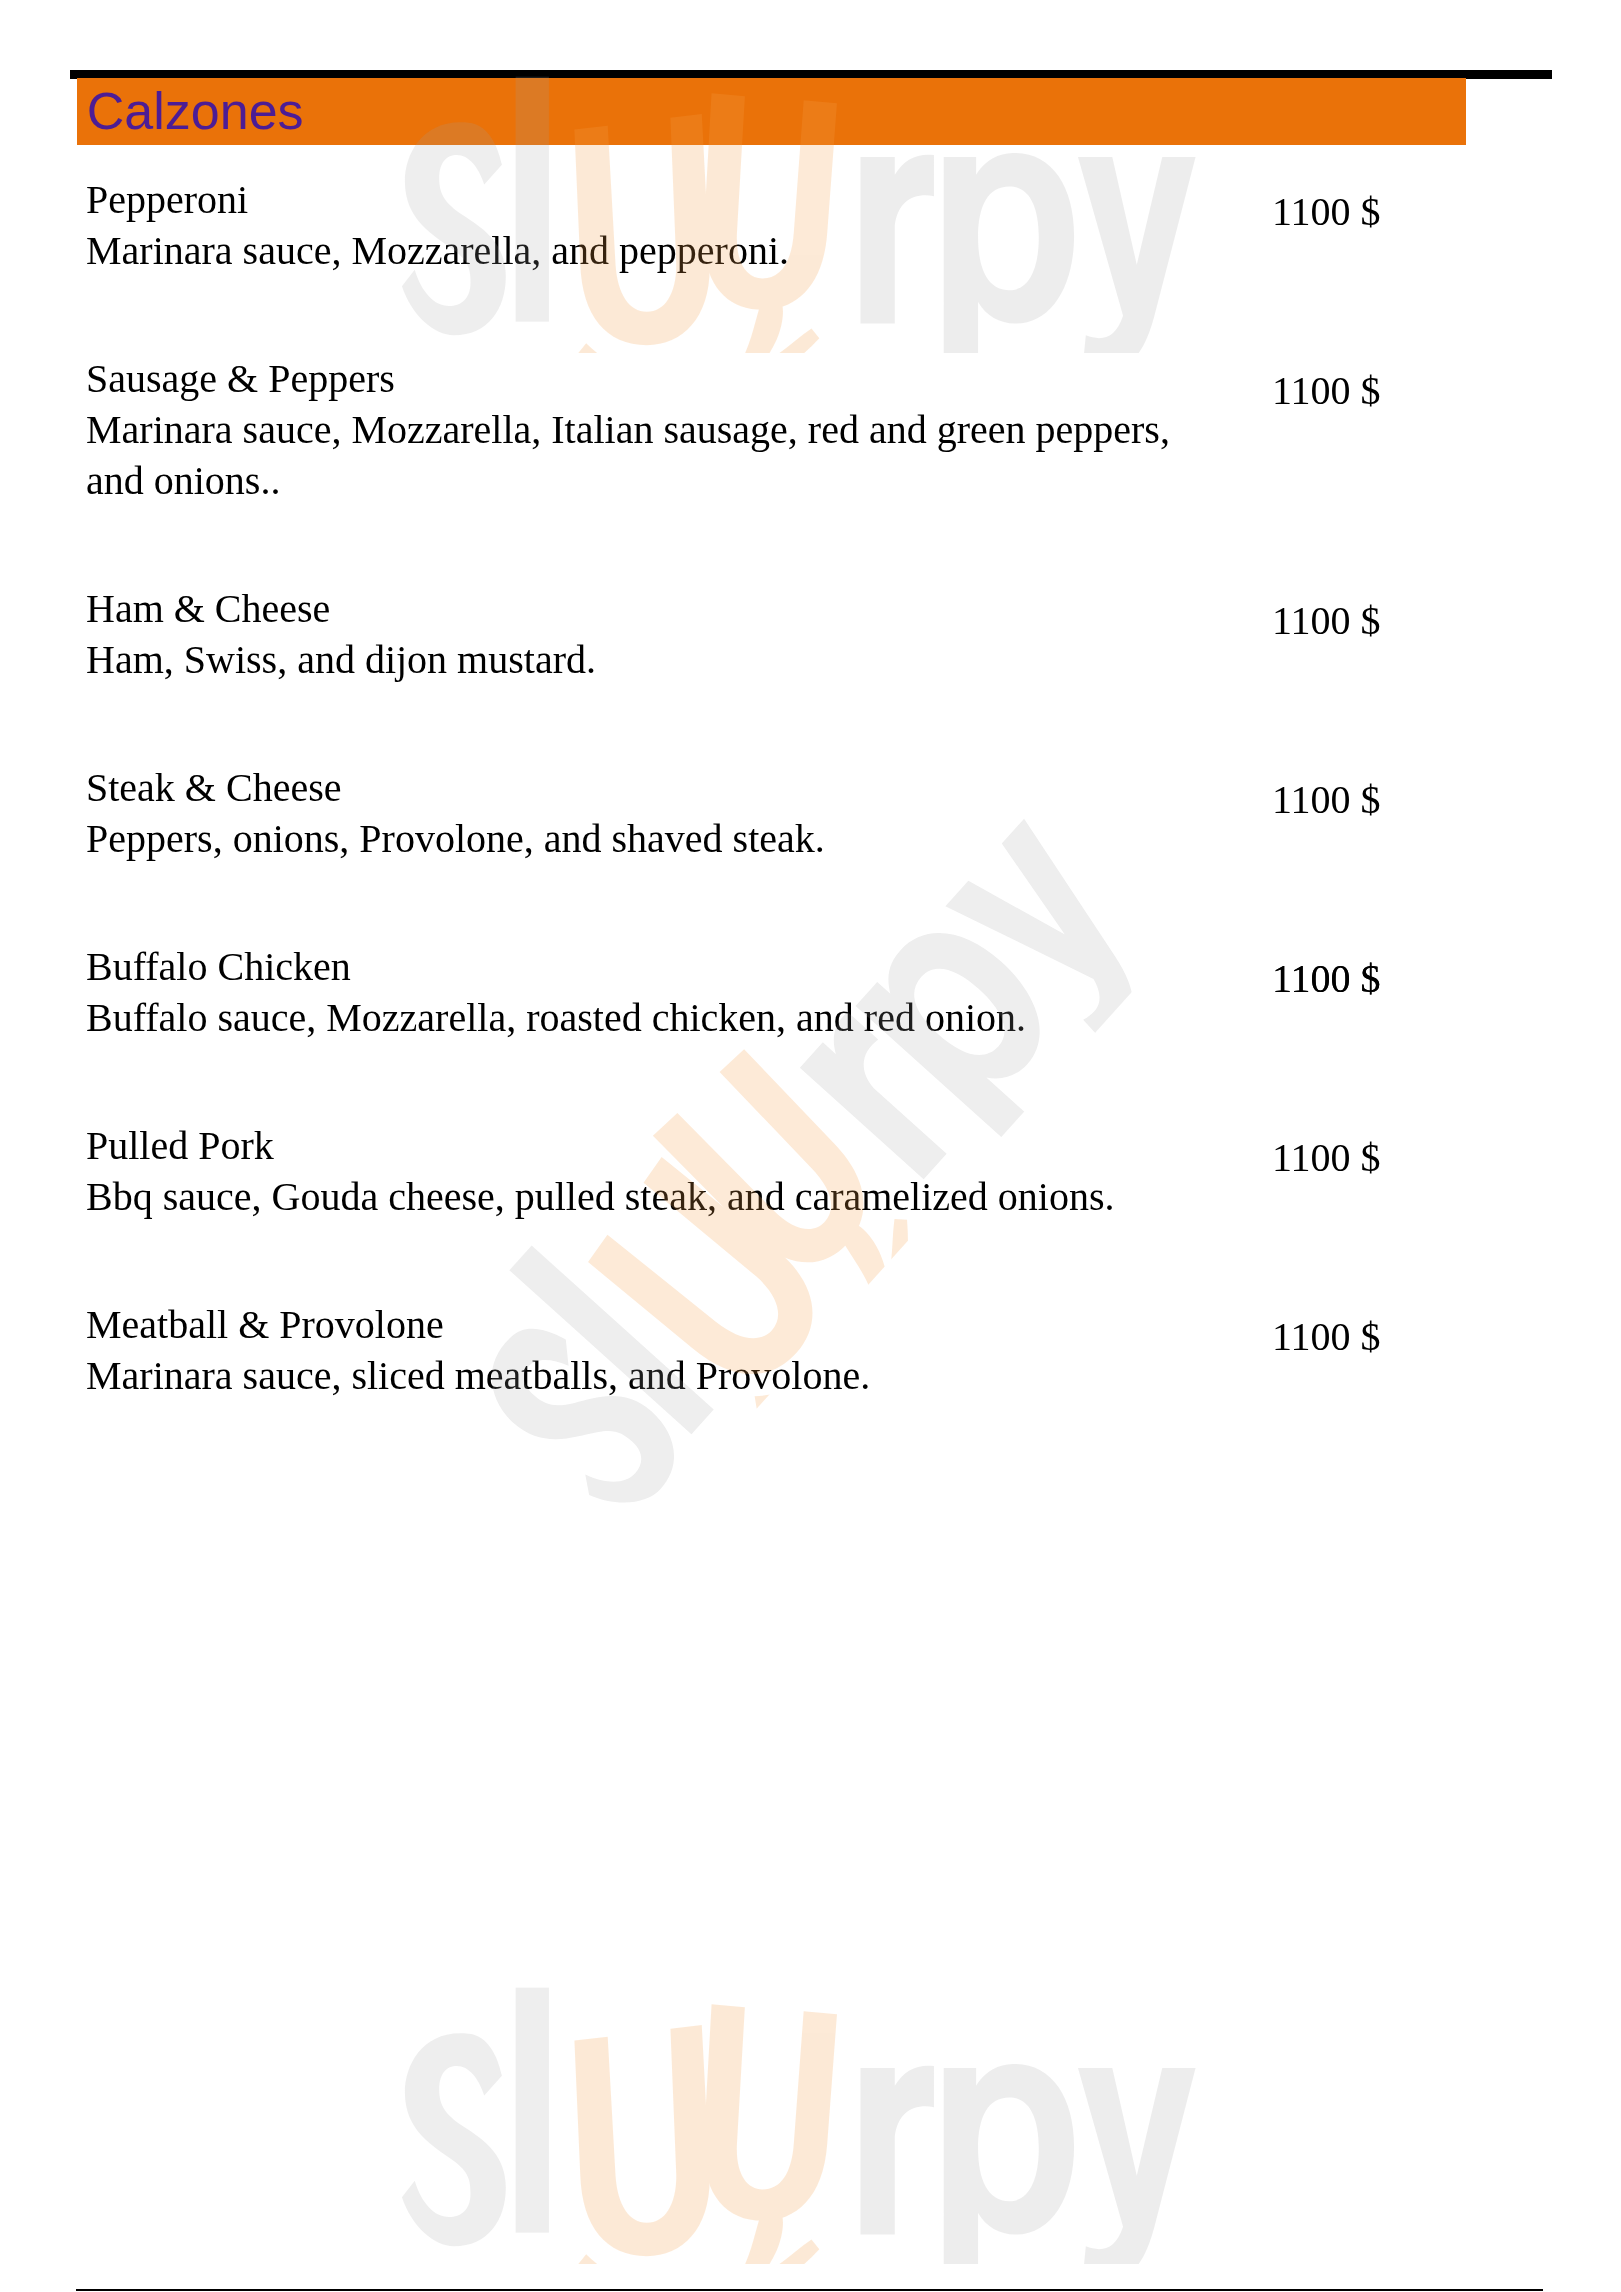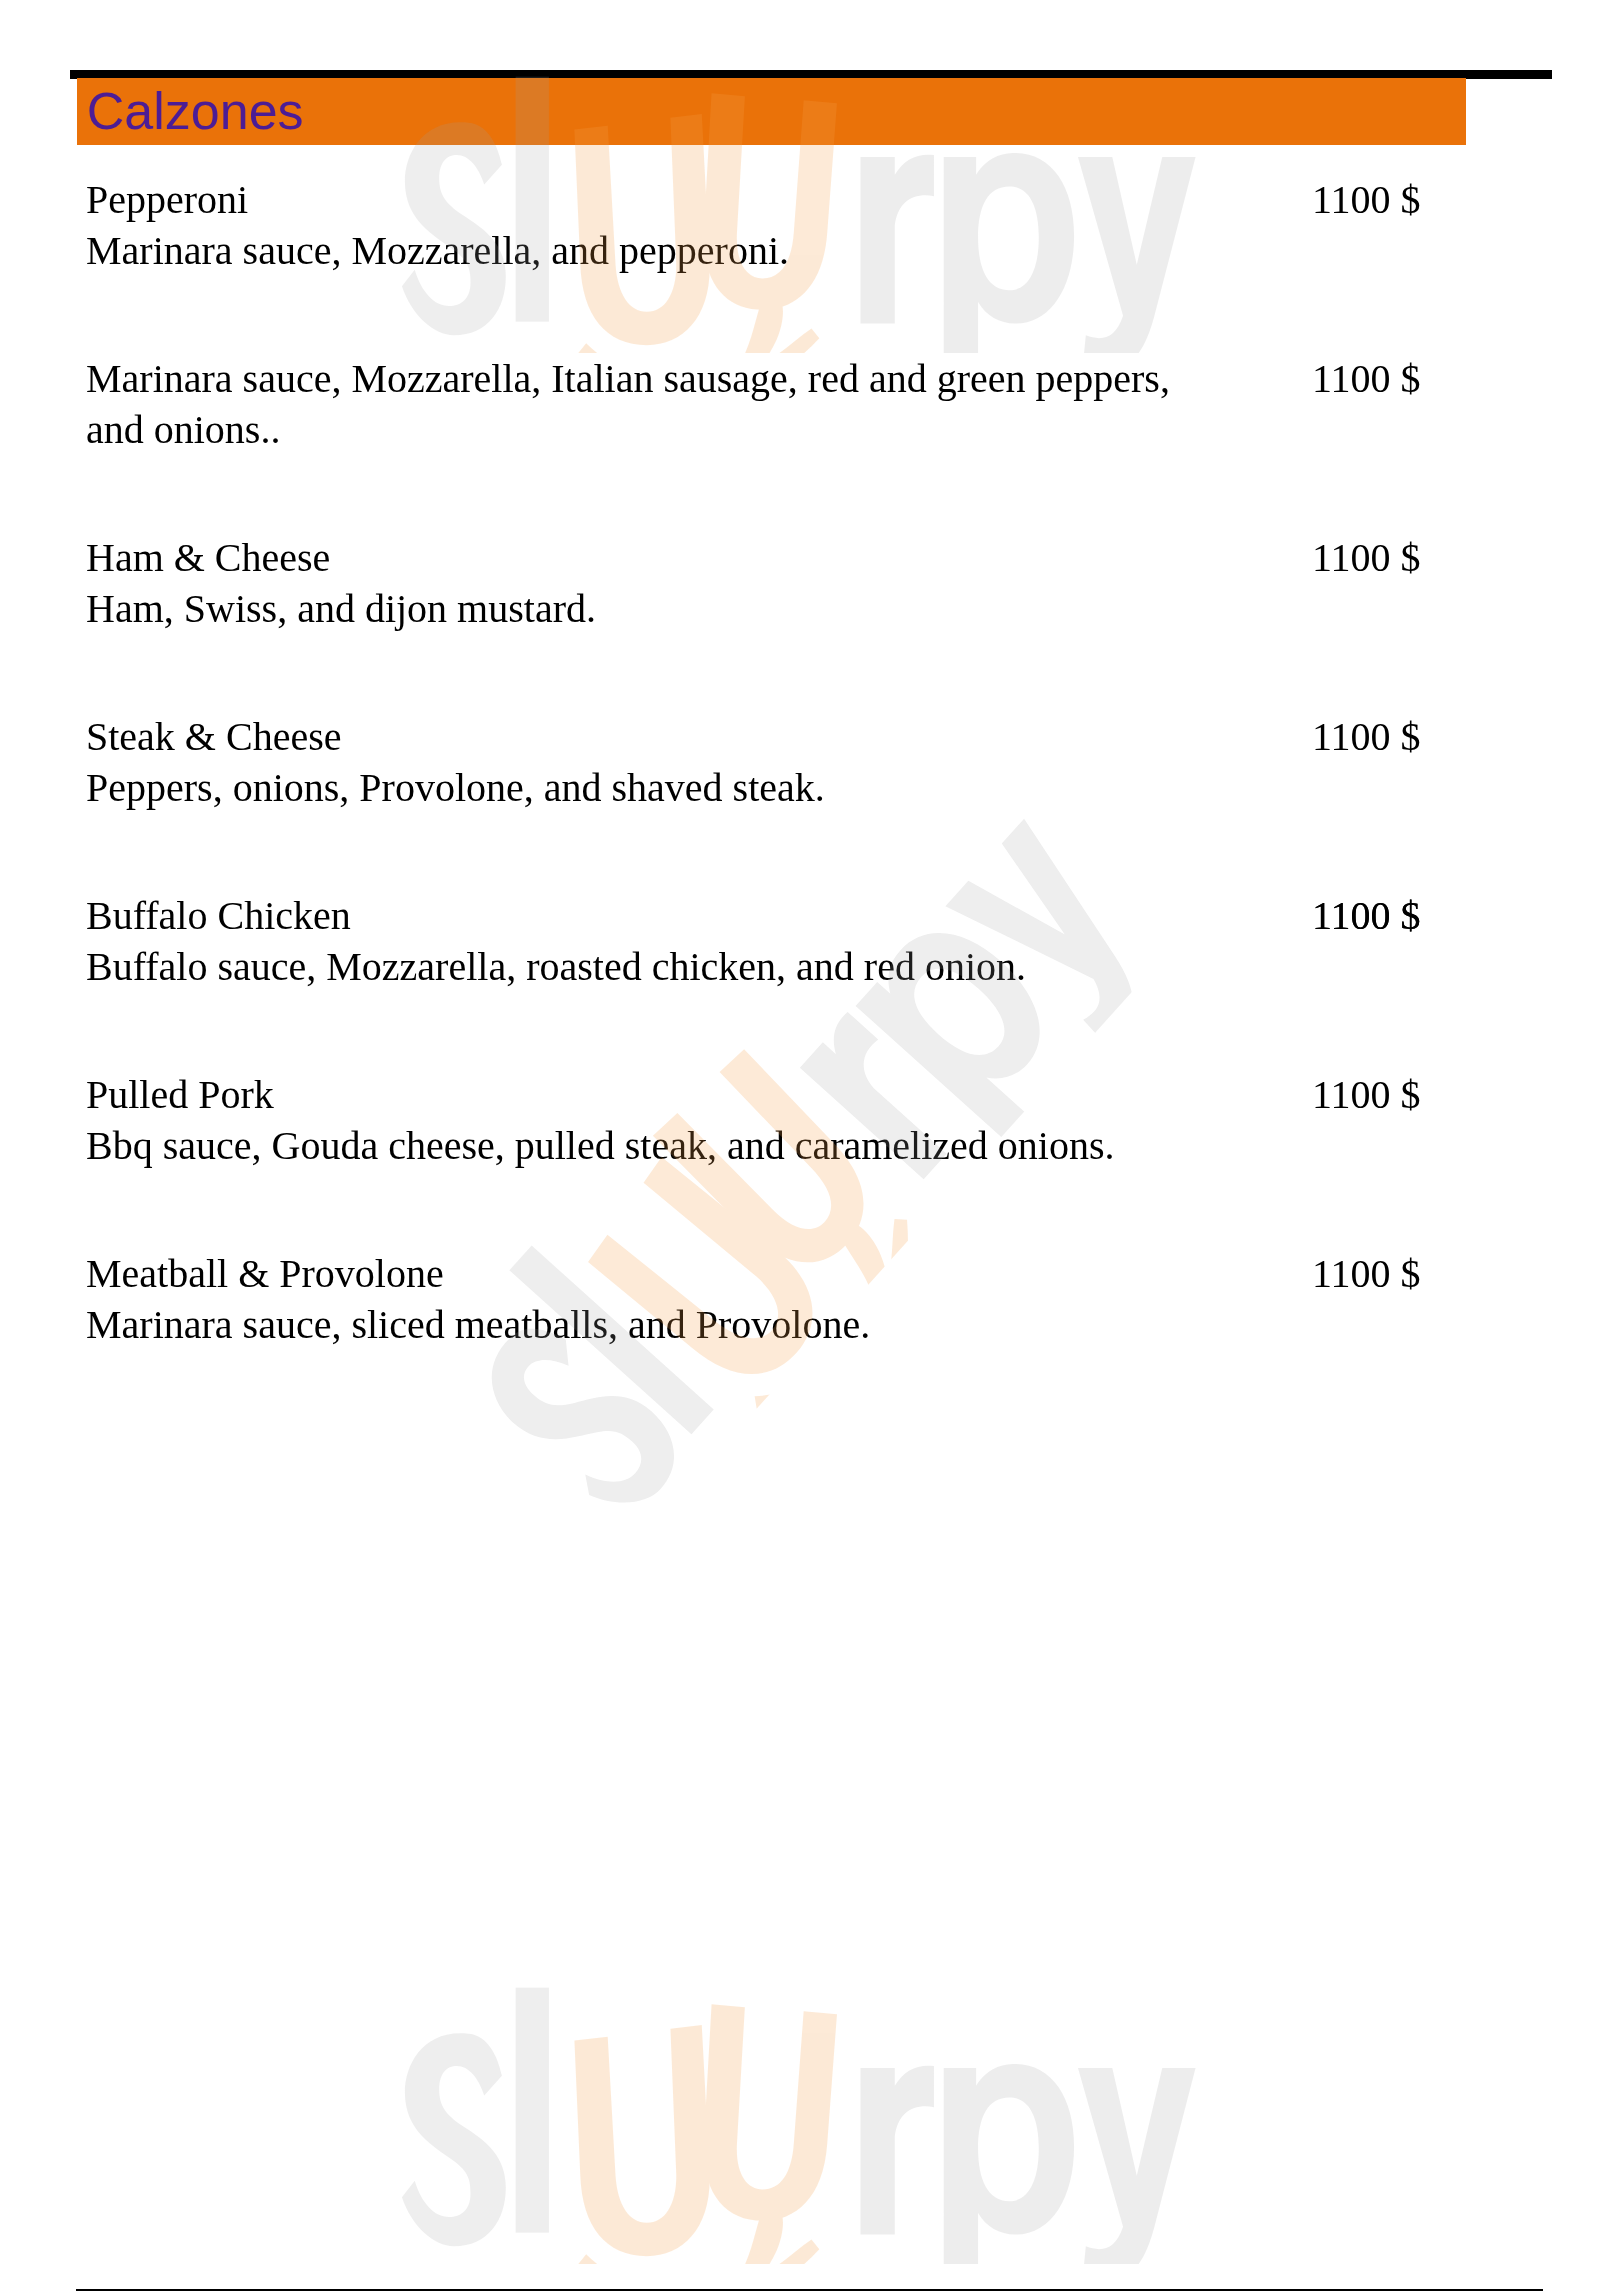--- a/index.html
+++ b/index.html
@@ -57,23 +57,22 @@
       display: block;
       white-space: nowrap;
     }
     .item-desc {
       display: block;
       white-space: pre-line;
     }
     .item-price {
       position: absolute;
       left: 1186px;
-      top: 0;
+      top: 12px;
       white-space: nowrap;
-      margin-left: 40px;
     }
     .bottom-rule {
       position: absolute;
       left: 76px;
       top: 2289px;
       width: 1467px;
       height: 2px;
       background: #000000;
     }
     
@@ -98,20 +97,21 @@
   <span class="section-title">Calzones</span>
 </div>
 
 <div class="menu-list">
   <div class="menu-item">
     <span class="item-name">Pepperoni</span>
     <span class="item-desc">Marinara sauce, Mozzarella, and pepperoni.</span>
     <span class="item-price">1100 $</span>
   </div>
   <div class="menu-item">
+    <span class="item-name">Sausage &amp; Peppers</span>
     <span class="item-desc">Marinara sauce, Mozzarella, Italian sausage, red and green peppers,
 and onions..</span>
     <span class="item-price">1100 $</span>
   </div>
   <div class="menu-item">
     <span class="item-name">Ham &amp; Cheese</span>
     <span class="item-desc">Ham, Swiss, and dijon mustard.</span>
     <span class="item-price">1100 $</span>
   </div>
   <div class="menu-item">

